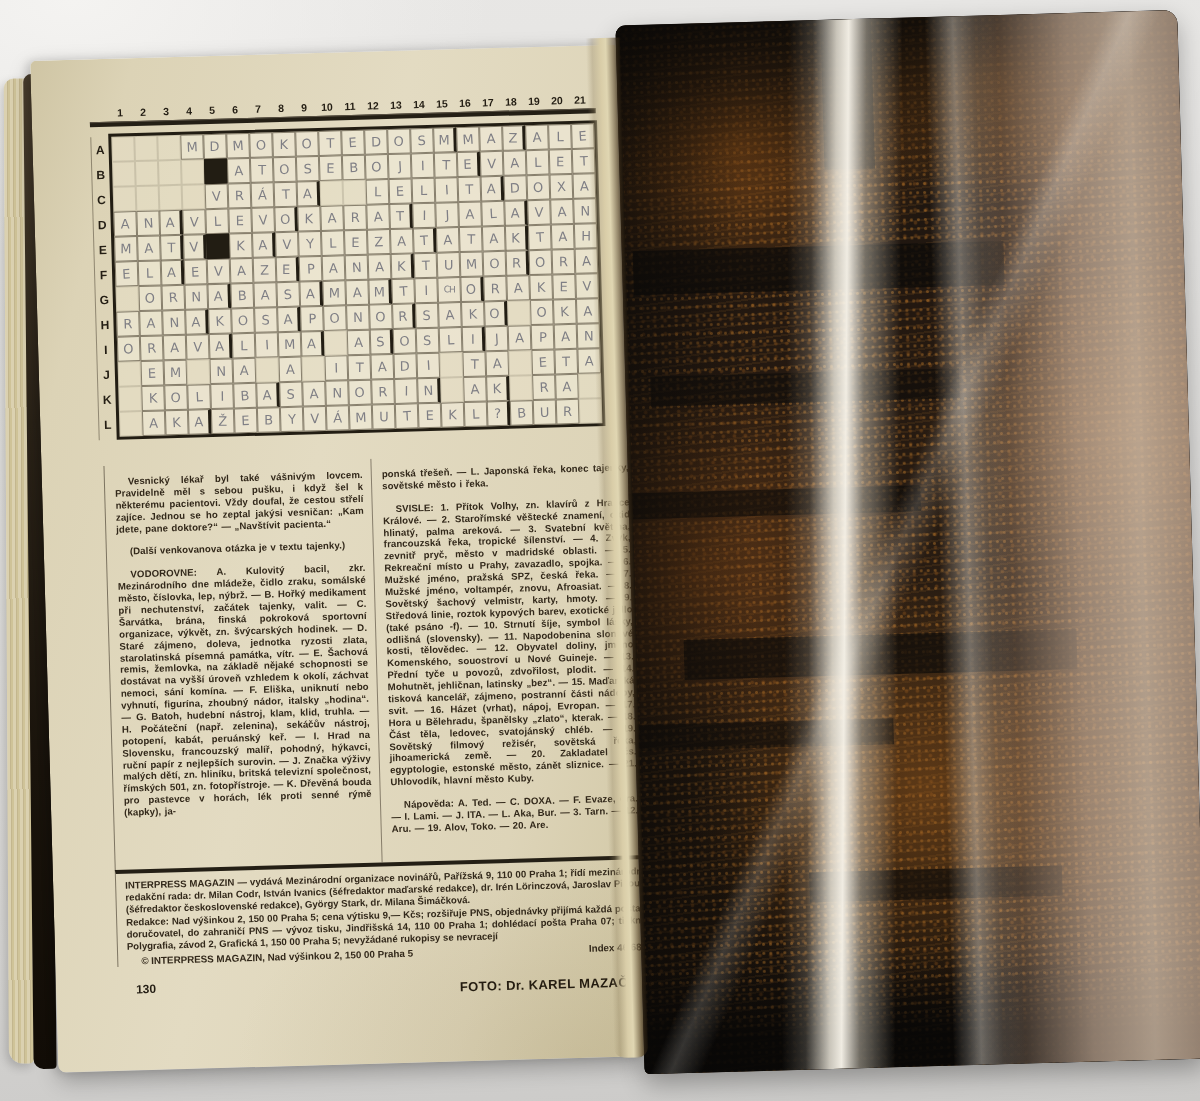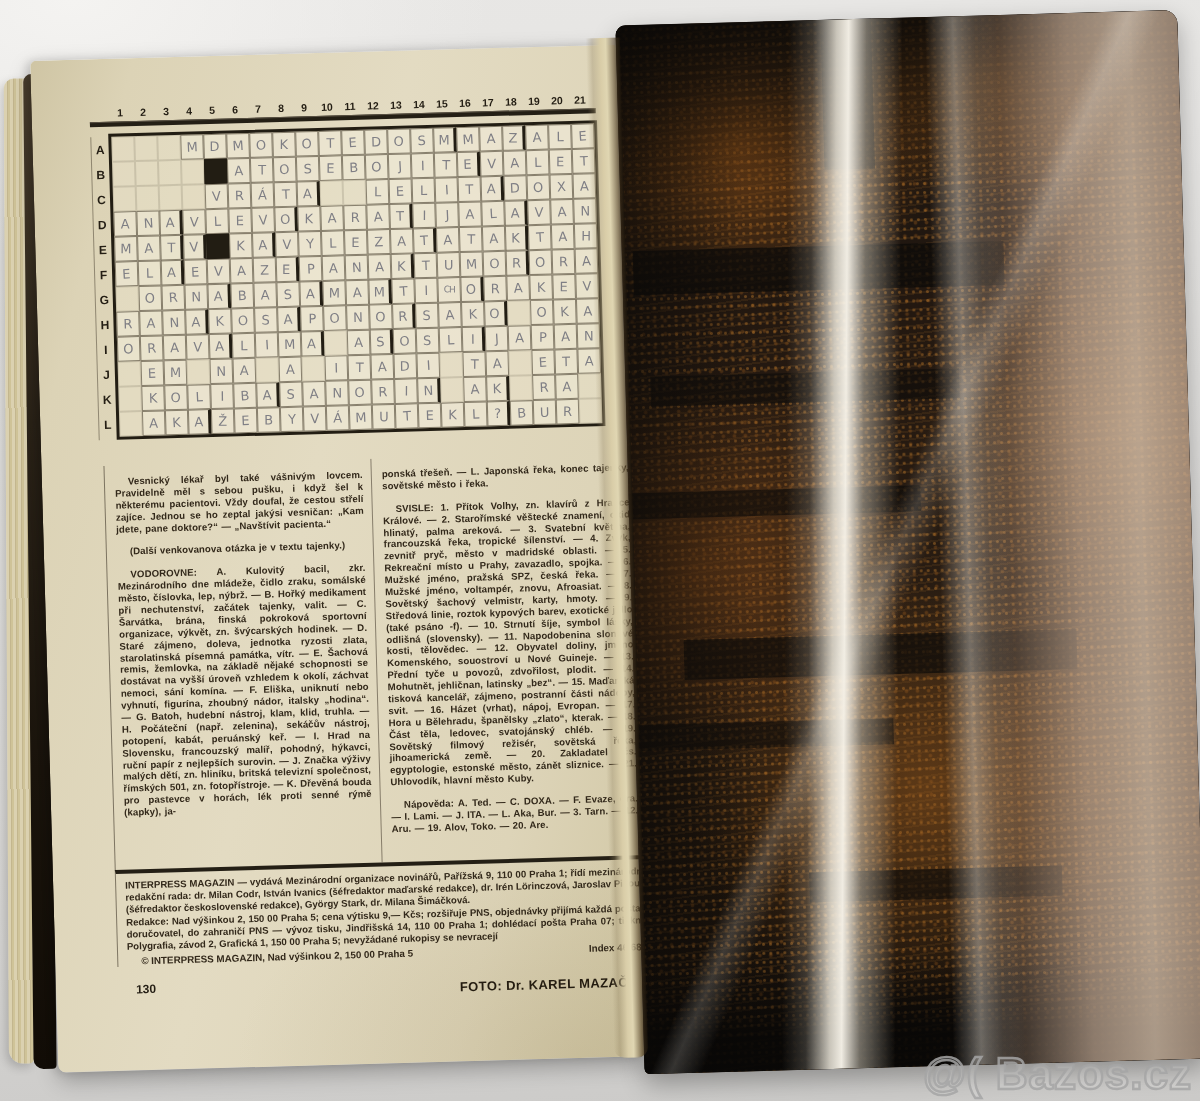--- a/index.html
+++ b/index.html
@@ -939,14 +939,13 @@
     </div>
 
     <div class="gutter"></div>
 
     <div class="page right">
       <div class="photo" title="Dark glossy full-page photo: rusty autumn foliage over black beams with vertical light reflections and creases"></div>
     </div>
 
   </div>
 
-  <div class="watermark">@( Bazos.cz</div>
 </div>
 
 </body></html>

